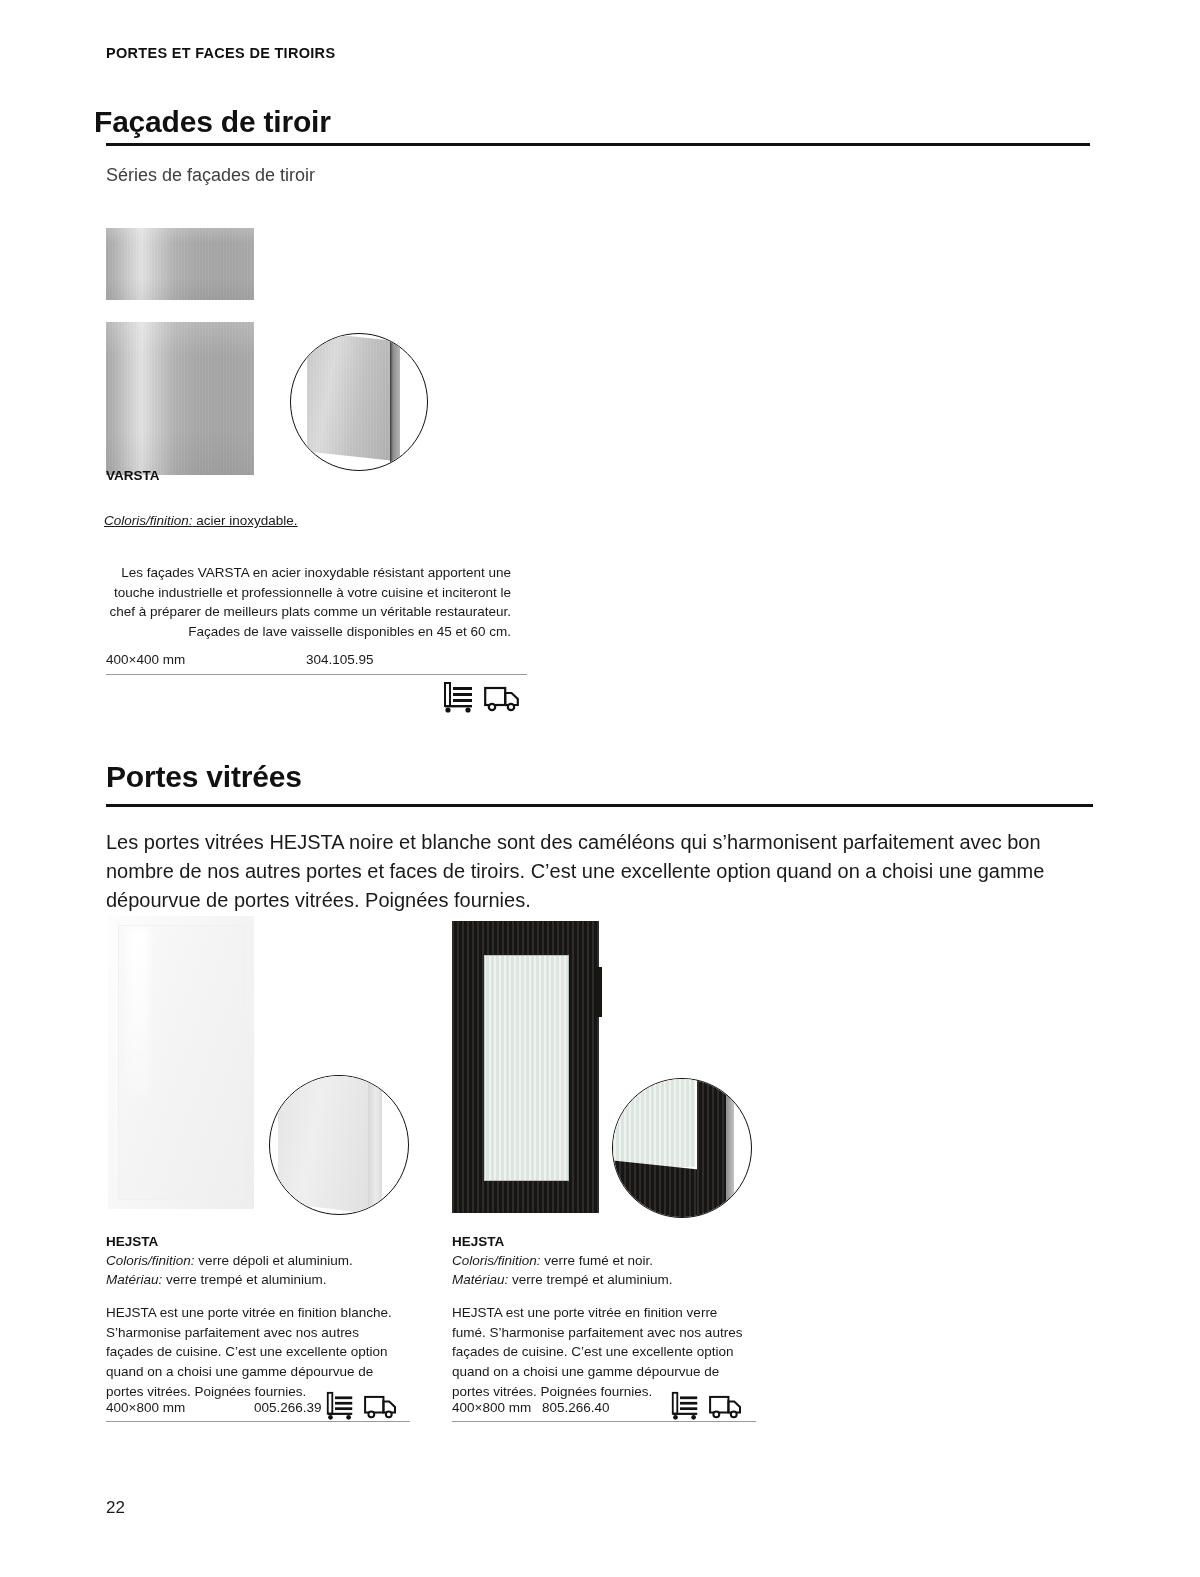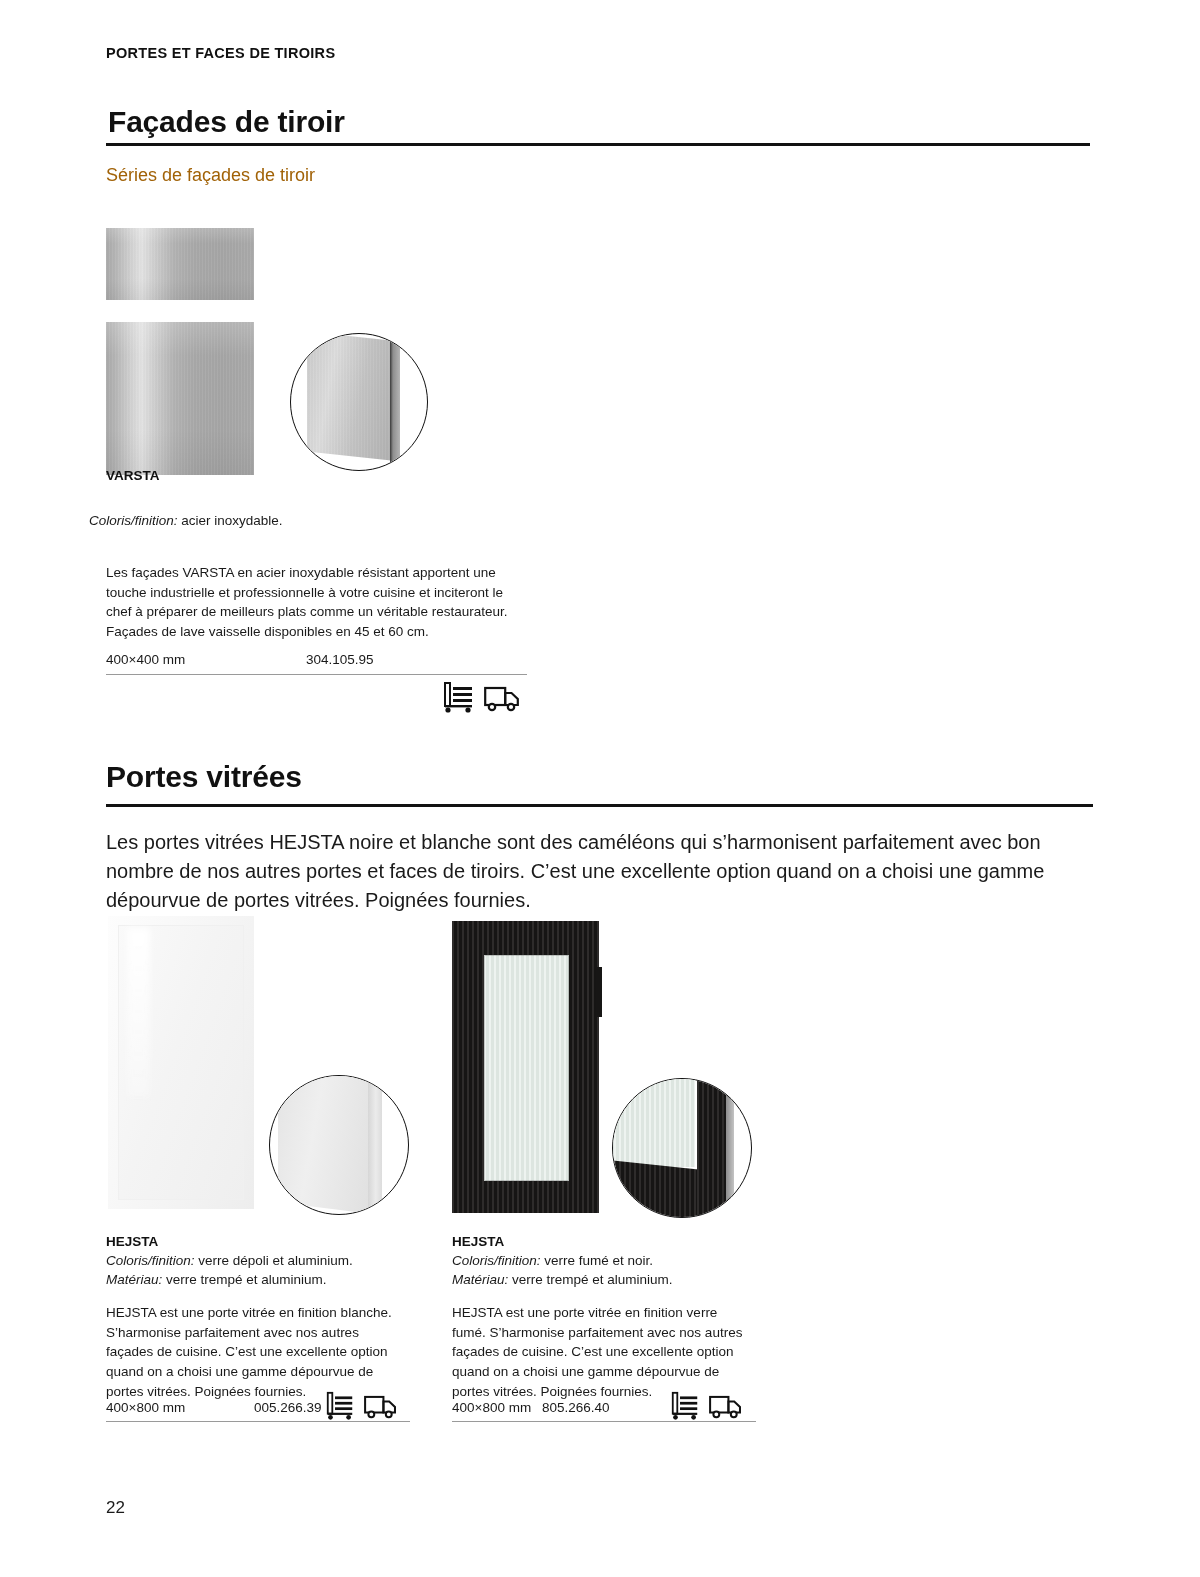--- a/index.html
+++ b/index.html
@@ -36,21 +36,21 @@
   }
   .rule-heavy {
     position: absolute;
     height: 3px;
     background: #111;
   }
 
   .subheading {
     position: absolute;
     font-size: 18px;
-    color: #a16207;
+    color: #404040;
   }
 
   .lead-paragraph {
     position: absolute;
     font-size: 20px;
     line-height: 1.45;
     color: #1a1a1a;
   }
 
   
@@ -170,21 +170,21 @@
     color: #1a1a1a;
   }
 </style>
 </head>
 <body>
 
 <div class="page">
 
   <div class="running-head">PORTES ET FACES DE TIROIRS</div>
 
-  <div class="section-title" style="left:108px; top:105px;">Façades de tiroir</div>
+  <div class="section-title" style="left:94px; top:105px;">Façades de tiroir</div>
   <div class="rule-heavy" style="left:106px; top:143px; width:984px;"></div>
 
   <div class="subheading" style="left:106px; top:165px;">Séries de façades de tiroir</div>
 
   <div class="steel-panel" style="left:106px; top:228px; width:148px; height:72px;">
     <div class="brush-lines"></div>
   </div>
 
   <div class="steel-panel" style="left:106px; top:322px; width:148px; height:153px;">
     <div class="brush-lines"></div>
@@ -196,27 +196,27 @@
                 transform: skewY(6deg);">
       <div class="brush-lines"></div>
     </div>
     <div style="position:absolute; left:99px; top:6px; width:10px; height:124px;
                 background:linear-gradient(90deg,#3a3a3a 0%,#8e8e8e 30%,#b5b5b5 100%);
                 transform: skewY(6deg);"></div>
   </div>
 
   <div class="prod-name" style="left:106px; top:468px;text-align:center;">VARSTA</div>
 
-  <div class="prod-spec" style="left:89px; top:512px; width:420px;">
+  <div class="prod-spec" style="left:104px; top:512px; width:420px;text-decoration:underline;">
     <div>
       <i>Coloris/finition:</i><span> acier inoxydable.</span>
     </div>
   </div>
 
-  <div class="prod-desc" style="left:106px; top:563px; width:405px; white-space:pre-line;">Les façades VARSTA en acier inoxydable résistant apportent une touche industrielle et professionnelle à votre cuisine et inciteront le chef à préparer de meilleurs plats comme un véritable restaurateur.
+  <div class="prod-desc" style="left:106px; top:563px; width:405px; white-space:pre-line;text-align:right;">Les façades VARSTA en acier inoxydable résistant apportent une touche industrielle et professionnelle à votre cuisine et inciteront le chef à préparer de meilleurs plats comme un véritable restaurateur.
 Façades de lave vaisselle disponibles en 45 et 60 cm.</div>
 
   <div class="price-row" style="left:106px; top:652px; width:421px;">
     <span class="dim">400×400 mm</span>
     <span class="art" style="left:200px;">304.105.95</span>
   </div>
   <div class="rule-thin" style="left:106px; top:674px; width:421px;"></div>
 
   <div class="icon-pair" style="left:442px; top:681px;">
     <svg width="33" height="32" viewBox="0 0 33 32">

